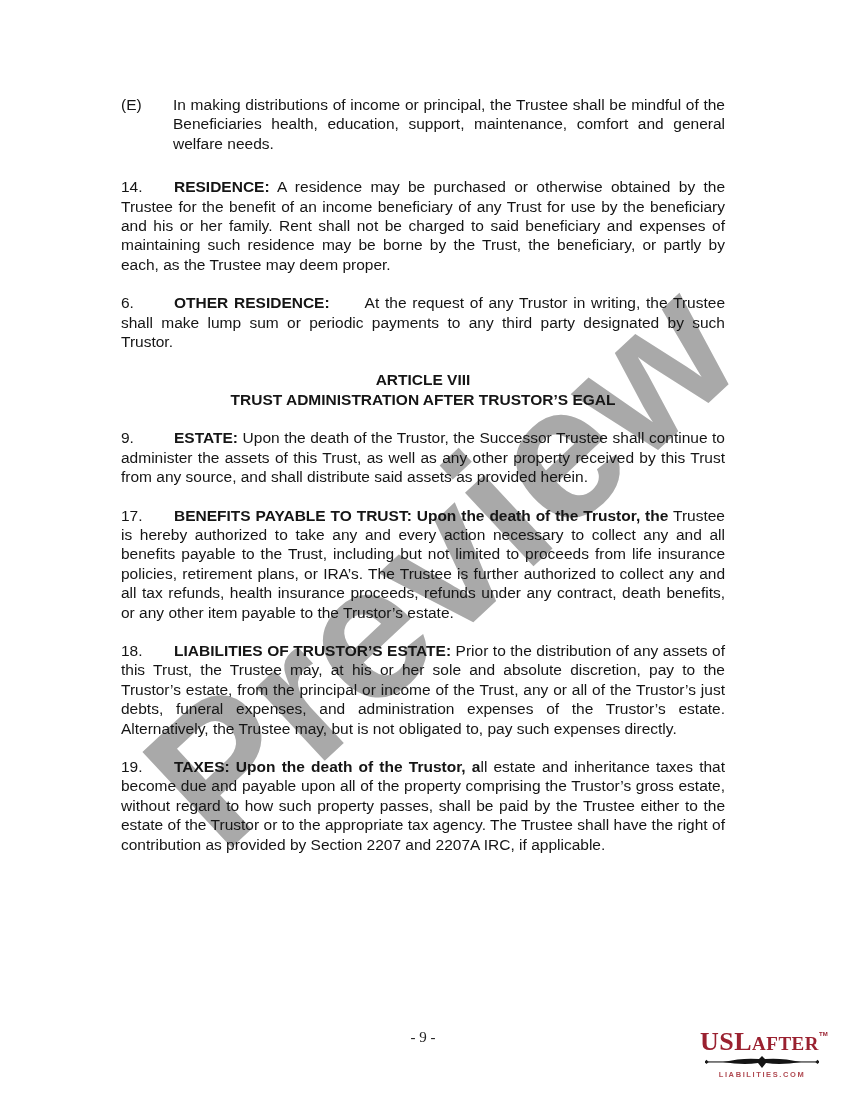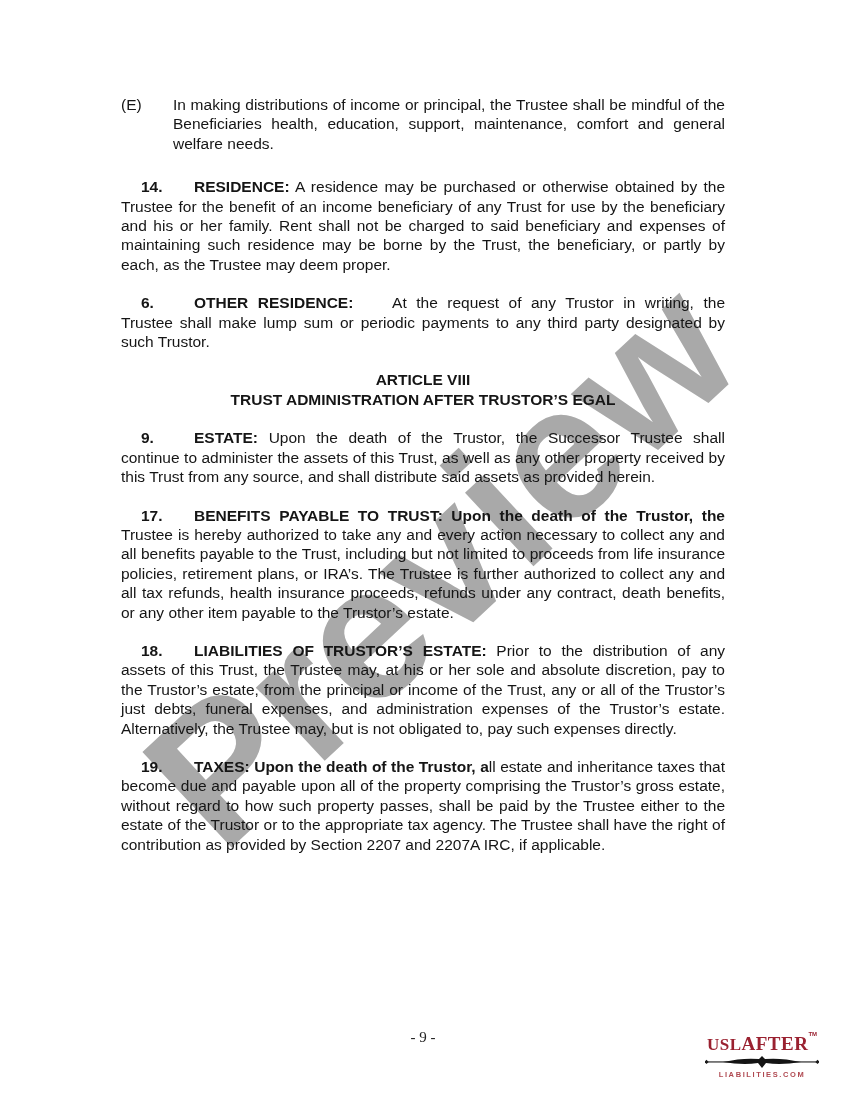--- a/index.html
+++ b/index.html
@@ -36,21 +36,21 @@
     text-align: justify;
   }
   .content p { margin: 0 0 19px 0; }
   .sub {
     margin-left: 48px;
     padding-left: 52px;
     position: relative;
     margin-bottom: 24px !important;
   }
   .sublabel { position: absolute; left: 0; top: 0; }
-  .pnum { display: inline-block; width: 53px; font-weight: bold; margin-left: 20px; }
+  .pnum { display: inline-block; width: 53px; font-weight: normal; }
   b { font-weight: bold; }
   .article-heading {
     margin: 11px 0 19px 0;
     text-align: center;
     font-weight: bold;
   }
   .article-heading div { margin: 0; }
   .tabgap { display: inline-block; width: 30px; }
   .footer-pagenum {
     position: absolute;
@@ -72,21 +72,21 @@
     z-index: 1;
   }
   .logo-brand {
     font-family: "Liberation Serif", serif;
     font-weight: bold;
     color: #9a2130;
     letter-spacing: 0.5px;
     line-height: 26px;
     white-space: nowrap;
   }
-  .logo-brand .lg { font-size: 17px; }
+  .logo-brand .lg { font-size: 26px; }
   .logo-brand .sm { font-size: 19px; }
   .logo-tm {
     font-size: 6px;
     vertical-align: 14px;
     color: #9a2130;
     font-family: "Liberation Sans", sans-serif;
     letter-spacing: 0;
   }
   .logo-eagle { display: block; margin: -2px auto 0 auto; }
   .logo-site {

